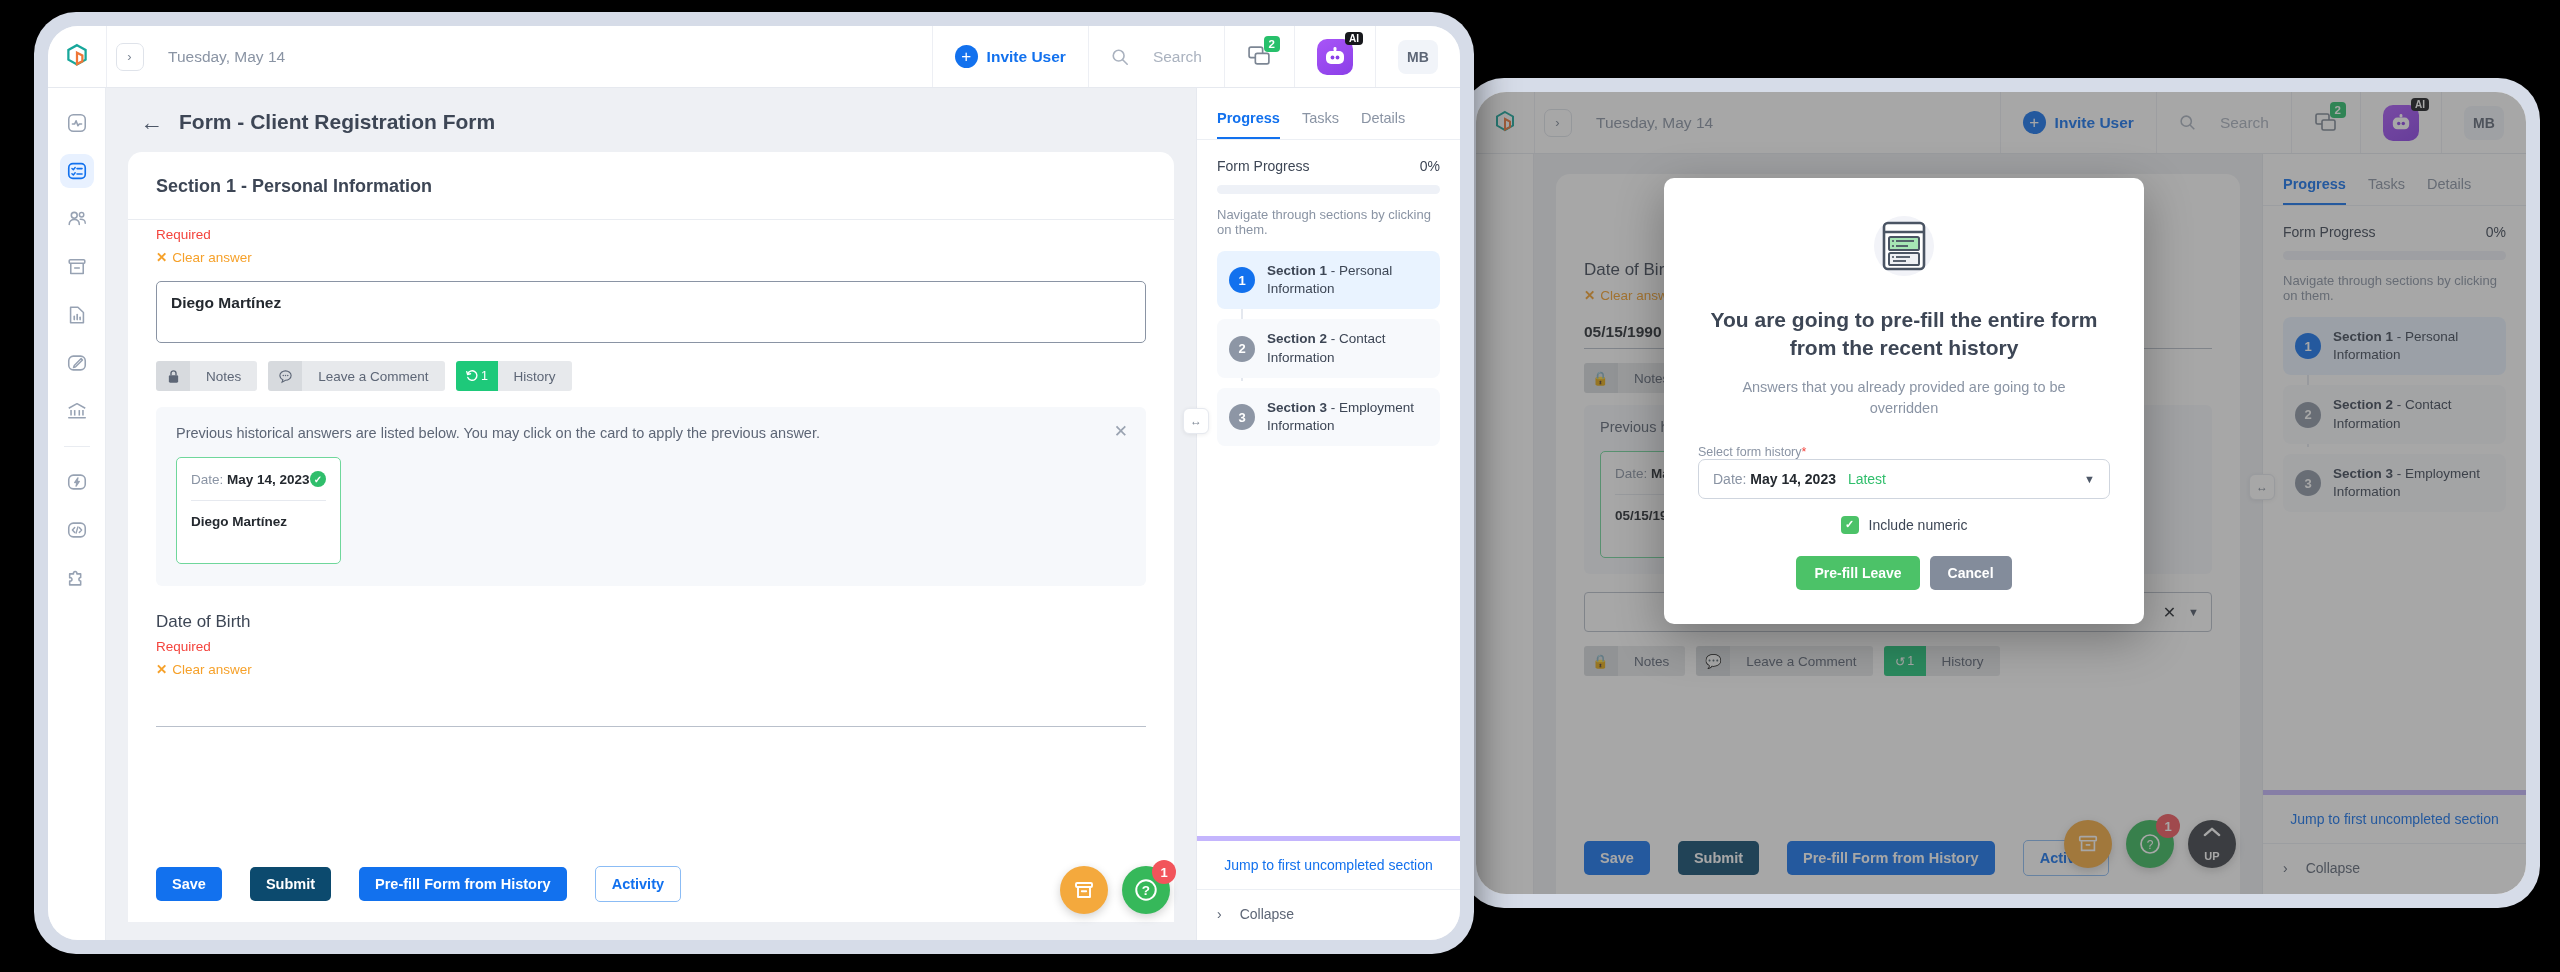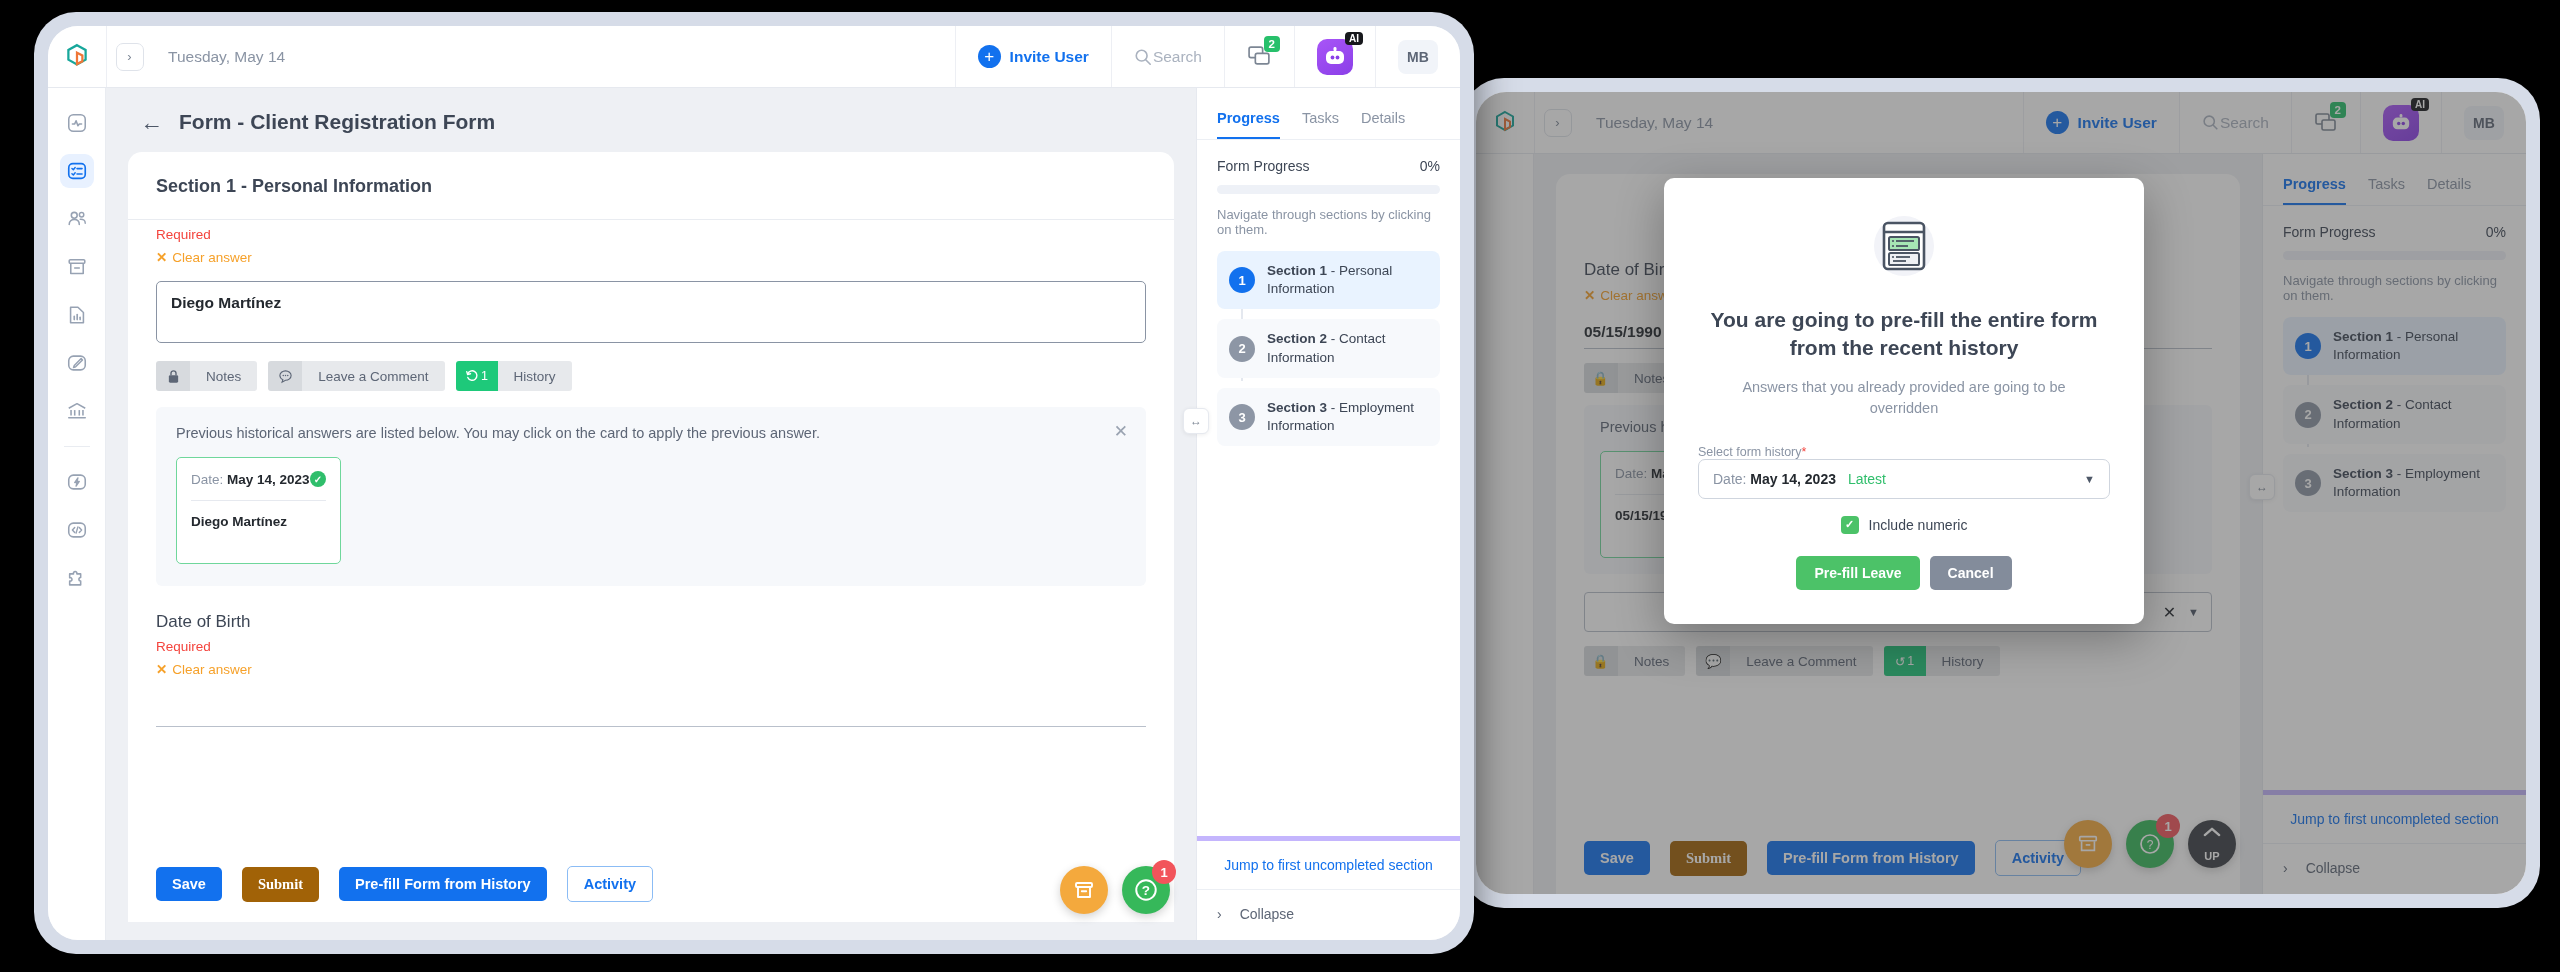--- a/index.html
+++ b/index.html
@@ -59,21 +59,21 @@
     display:flex; align-items:center; justify-content:center;
     padding: 0 22px;  border-left: 1px solid #edeff4;
     position: relative;
   }
   .invite { color:#1271ee; font-size:15.5px; font-weight:600; display:flex; align-items:center; gap:9px; }
   .plus-circle {
     width:23px;height:23px;border-radius:50%;background:#1271ee;
     display:flex;align-items:center;justify-content:center;color:#fff;font-size:17px;line-height:1;
     font-weight:400;
   }
-  .search-cell { color:#aab2bf; font-size:15.5px; display:flex; align-items:center; gap:1px; }
+  .search-cell { color:#aab2bf; font-size:15.5px; display:flex; align-items:center; gap:24px; }
   .badge {
     position:absolute; top:10px; right:14px;
     background:#27c06b; color:#fff; font-size:11.5px; font-weight:700;
     border-radius:4px; padding:1px 5px; line-height:1.25;
   }
   .ai-tile {
     width:36px;height:36px;border-radius:10px;
     background: linear-gradient(150deg,#a855f7,#8b3fe8);
     display:flex;align-items:center;justify-content:center; position:relative;
   }
@@ -156,26 +156,26 @@
   .check-dot {
     width:16px;height:16px;border-radius:50%;background:#2fbe6b;color:#fff;
     display:flex;align-items:center;justify-content:center;font-size:10px;font-weight:700;
   }
   .hc-sep { height:1px; background:#e6e9ef; margin: 13px 0; }
   .hc-val { font-size:13.5px; color:#24292f; font-weight:700; padding-bottom: 18px; }
 
   
   .actionbar {
     position:absolute; left:0; right:0; bottom:0; background:#fff;
-    padding: 16px 0 20px 28px; display:flex; gap:20px; align-items:center;
+    padding: 16px 0 20px 28px; display:flex; gap:28px; align-items:center;
     border-radius: 0 0 0 0;
   }
   .btn { border-radius:5px; font-size:14.5px; font-weight:700; padding: 9px 16px; color:#fff; }
   .btn.blue { background:#1271ee; }
-  .btn.green { background:#a16207;font-family:Liberation Serif, serif; }
+  .btn.green { background:#0c4a6e; }
   .btn.ghost { background:#fff; color:#1271ee; border:1px solid #8bbcf5; }
 
   
   .fabs { position:absolute; right:26px; bottom:26px; display:flex; align-items:center; gap:14px; }
   .fab { width:48px;height:48px;border-radius:50%;display:flex;align-items:center;justify-content:center;color:#fff;position:relative; box-shadow:0 3px 10px rgba(0,0,0,.18); }
   .fab.orange { background:#f4a93d; }
   .fab.green { background:#36b85a; }
   .fab.dark { background:#3b3f45; flex-direction:column; gap:16px; }
   .fab .cnt {
     position:absolute; top:-6px; right:-6px; width:24px;height:24px;border-radius:50%;

